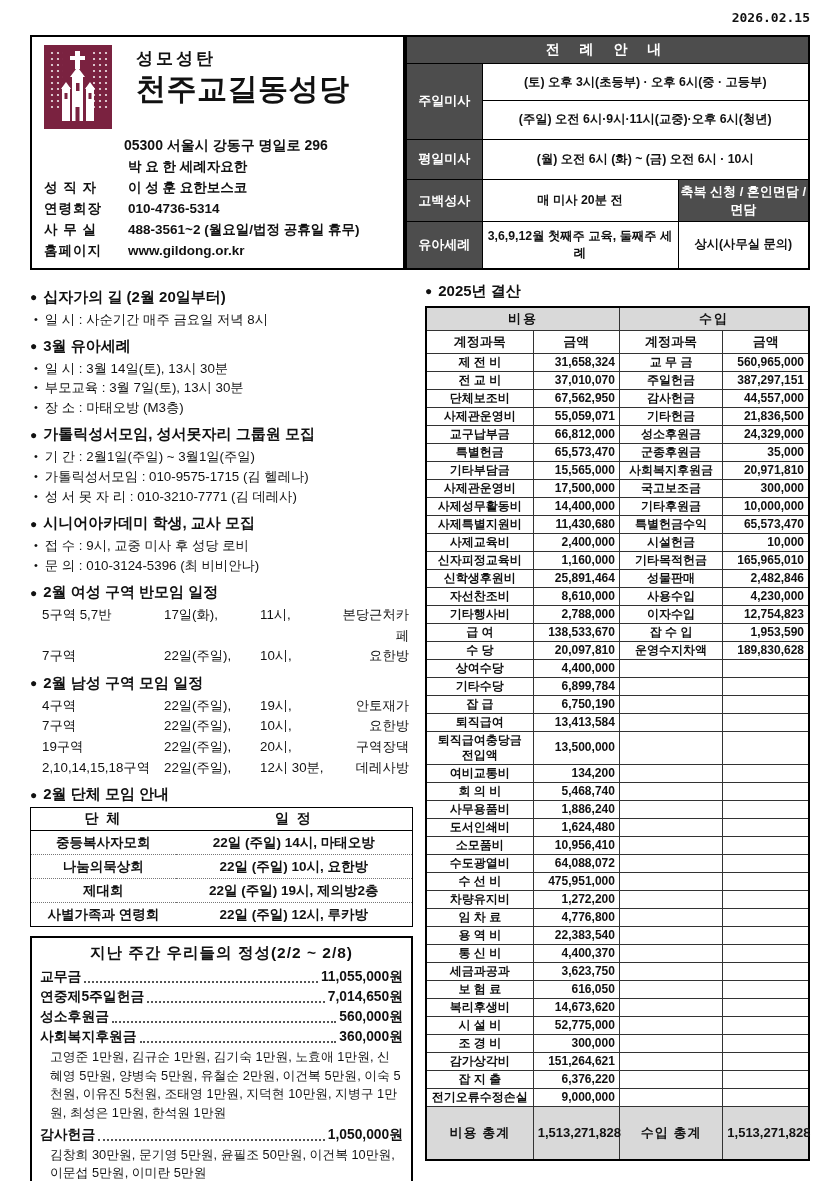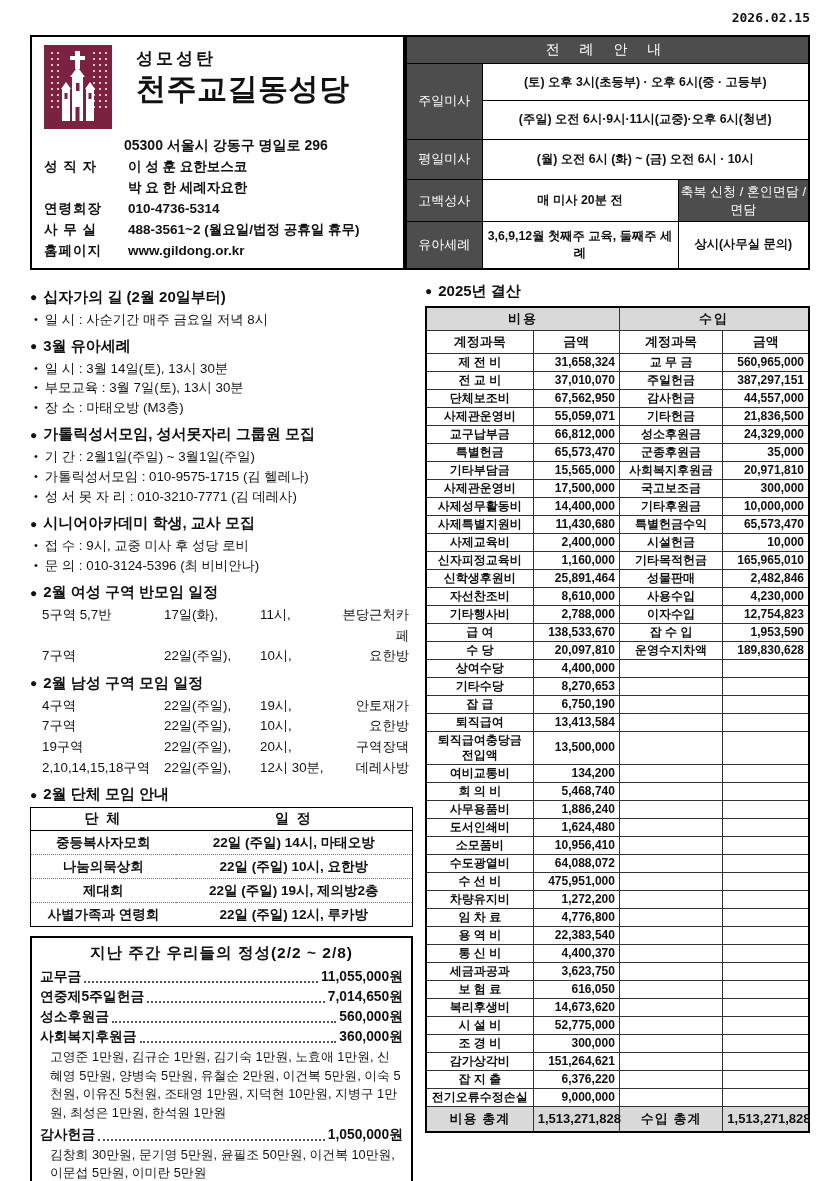--- a/index.html
+++ b/index.html
@@ -27,21 +27,21 @@
   .brand-text { padding-top:2px; }
   .brand-sub { font-size:17px; font-weight:800; letter-spacing:3px; }
   .brand-title { font-size:30px; font-weight:800; letter-spacing:0.5px; line-height:1.25; }
   .addr { font-size:14px; font-weight:700; margin:4px 0 2px 80px; }
   .info-row { display:flex; font-size:13.5px; line-height:1.55; }
   .info-label { width:84px; font-weight:800; letter-spacing:1px; }
   .info-value { flex:1; font-weight:700; }
 
   table.liturgy { flex:1; border-collapse:collapse; border:2px solid #000; }
   table.liturgy td, table.liturgy th { border:1.5px solid #000; text-align:center; vertical-align:middle; }
-  .lt-dark { background:#4d4d4d; color:#fff; font-weight:400; font-size:13px; }
+  .lt-dark { background:#4d4d4d; color:#fff; font-weight:700; font-size:13px; }
   .lt-title { height:25px; letter-spacing:8px; font-size:14px; }
   .lt-cell { font-size:12.3px; font-weight:700; padding:2px 2px; }
   .lt-r1 { height:34px; } .lt-r2 { height:35px; } .lt-r3 { height:37px; }
   .lt-r4 { height:38px; } .lt-r5 { height:43px; }
 
   
   .main { display:flex; gap:12px; margin-top:12px; }
   .left-col { width:383px; }
   .right-col { flex:1; }
 
@@ -66,21 +66,21 @@
   .offer-detail:empty { display:none; }
 
   
   .settle-title { font-size:15px; font-weight:800; display:flex; align-items:center; gap:6px; margin-bottom:5px; }
   table.settle { width:100%; border-collapse:collapse; border:2px solid #000; table-layout:fixed; }
   table.settle th, table.settle td { border:1px solid #333; padding:1px 4px; }
   .settle thead th { font-size:13px; font-weight:800; padding:2px; }
   .settle .grp { background:#d9d9d9; letter-spacing:2px; }
   .settle td.name { text-align:center; font-size:12px; font-weight:600; white-space:pre-line; line-height:1.25; height:18px; }
   .settle td.amt  { text-align:right;  font-size:12px; font-weight:600; line-height:1.25; }
-  .settle tfoot td { background:#d9d9d9; font-weight:800; font-size:13px; padding:3px 4px; }
+  .settle tfoot td { background:#d9d9d9; font-weight:800; font-size:13px; padding:17px 4px; }
   .settle tfoot .tl { text-align:center; letter-spacing:1px; }
   .settle tfoot .ta { text-align:right; }
 </style>
 </head>
 <body>
 
 <div class="page">
 
   <div class="date-line">2026.02.15</div>
 
@@ -114,27 +114,27 @@
         </div>
         <div class="brand-text">
           <div class="brand-sub">성모성탄</div>
           <div class="brand-title">천주교길동성당</div>
         </div>
       </div>
       <div class="addr">05300 서울시 강동구 명일로 296</div>
       <div>
 
           <div class="info-row">
+            <span class="info-label"></span>
+            <span class="info-value">박 요 한 세례자요한</span>
+          </div>
+
+          <div class="info-row">
             <span class="info-label">성 직 자</span>
             <span class="info-value">이 성 훈 요한보스코</span>
-          </div>
-
-          <div class="info-row">
-            <span class="info-label"></span>
-            <span class="info-value">박 요 한 세례자요한</span>
           </div>
 
           <div class="info-row">
             <span class="info-label">연령회장</span>
             <span class="info-value">010-4736-5314</span>
           </div>
 
           <div class="info-row">
             <span class="info-label">사 무 실</span>
             <span class="info-value">488-3561~2 (월요일/법정 공휴일 휴무)</span>
@@ -569,21 +569,21 @@
 
             <tr>
               <td class="name">상여수당</td>
               <td class="amt">4,400,000</td>
               <td class="name"></td>
               <td class="amt"></td>
             </tr>
 
             <tr>
               <td class="name">기타수당</td>
-              <td class="amt">8,270,653</td>
+              <td class="amt">6,899,784</td>
               <td class="name"></td>
               <td class="amt"></td>
             </tr>
 
             <tr>
               <td class="name">잡 급</td>
               <td class="amt">6,750,190</td>
               <td class="name"></td>
               <td class="amt"></td>
             </tr>

